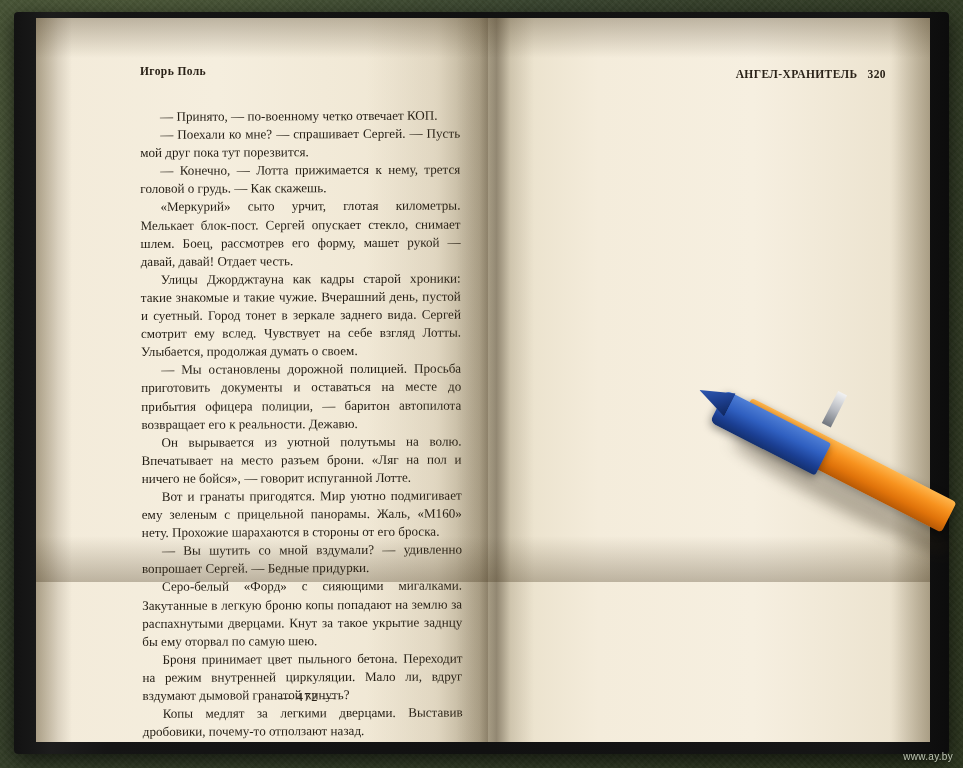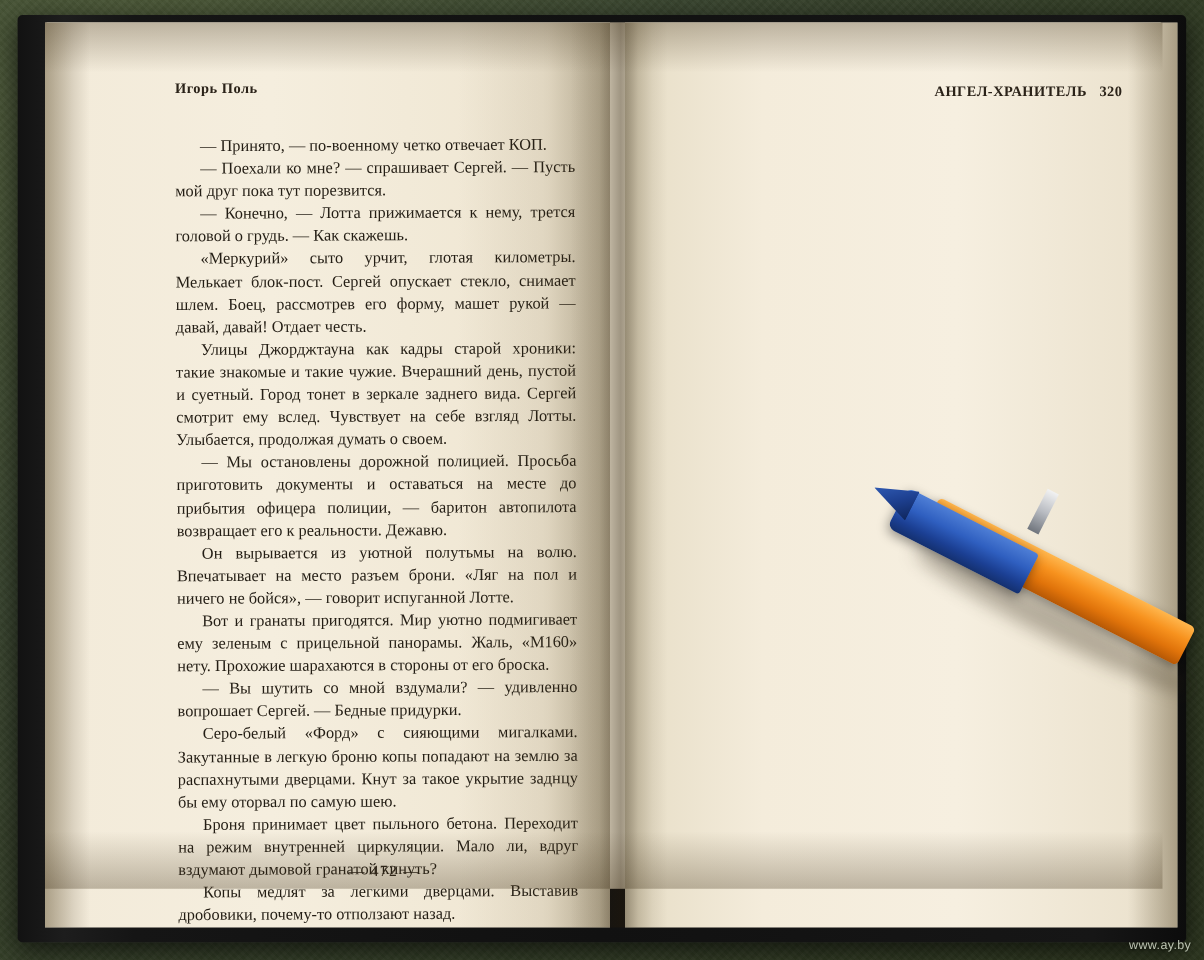--- a/index.html
+++ b/index.html
@@ -47,39 +47,39 @@
     height: 742px;
     background: linear-gradient(90deg, #121212 0%, #1d1d1d 4%, #151515 10%, #111 50%, #161616 92%, #0c0c0c 100%);
     border-radius: 4px;
     box-shadow: 0 6px 22px rgba(0,0,0,0.7);
   }
   .page-block {
     position: absolute;
     left: 22px;
     top: 14px;
     width: 894px;
-    height: 693px;
+    height: 564px;
     background: #efe6d2;
     border-radius: 2px;
   }
   
   .page {
     position: absolute;
     top: 0;
     height: 724px;
     overflow: hidden;
   }
   .page-left {
     left: 0;
     width: 452px;
     background:
       linear-gradient(90deg, #e6dcc4 0%, #f3ebda 5%, #f5eede 40%, #efe6d2 88%, #d9cfb6 100%);
   }
   .page-right {
-    left: 464px;
+    left: 452px;
     width: 442px;
     background:
       linear-gradient(90deg, #cfc5ac 0%, #e9e0ca 5%, #f4ecdb 25%, #f6efe0 60%, #ece3cf 92%, #ddd3ba 100%);
     text-align: right;
   }
   
   .gutter {
     position: absolute;
     left: 420px;
     top: 0;

